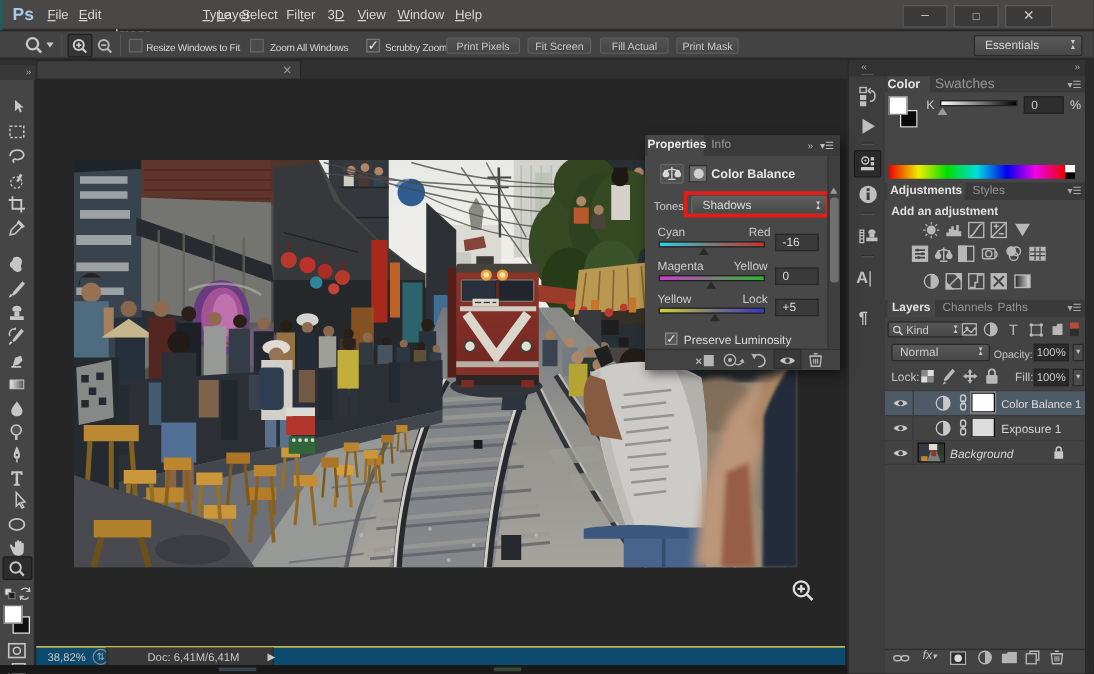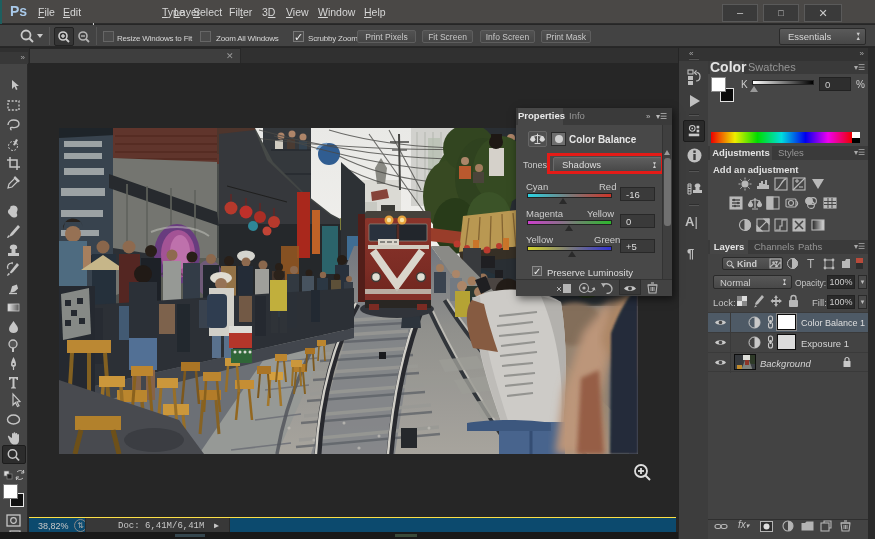--- a/index.html
+++ b/index.html
@@ -55,21 +55,21 @@
   </svg>
   <div class="abs" style="left:96px;top:2px;width:1px;height:18px;background:#333;border-right:1px solid #555;"></div>
   <div class="abs" style="left:103px;top:6px;width:11px;height:11px;background:#4a4a4a;border:1px solid #666;"></div>
   <div class="abs txt" style="left:117px;top:9px;font-size:8px;letter-spacing:-0.2px;">Resize Windows to Fit</div>
   <div class="abs" style="left:200px;top:6px;width:11px;height:11px;background:#4a4a4a;border:1px solid #666;"></div>
   <div class="abs txt" style="left:216px;top:9px;font-size:8px;letter-spacing:-0.2px;">Zoom All Windows</div>
   <div class="abs" style="left:293px;top:6px;width:11px;height:11px;background:#4a4a4a;border:1px solid #777;color:#eee;font-size:11px;line-height:10px;text-align:center;">✓</div>
   <div class="abs txt" style="left:308px;top:9px;font-size:8px;letter-spacing:-0.2px;">Scrubby Zoom</div>
   <div class="obtn" style="left:357px;top:5px;width:59px;height:13px;line-height:12px;">Print Pixels</div>
   <div class="obtn" style="left:422px;top:5px;width:51px;height:13px;line-height:12px;">Fit Screen</div>
-  <div class="obtn" style="left:480px;top:5px;width:55px;height:13px;line-height:12px;">Info Screen</div>
+  <div class="obtn" style="left:480px;top:5px;width:55px;height:13px;line-height:12px;">Fill Actual</div>
   <div class="obtn" style="left:541px;top:5px;width:50px;height:13px;line-height:12px;">Print Mask</div>
   <div class="abs txt" style="left:779px;top:3px;width:87px;height:17px;background:linear-gradient(#5a5a5a,#474747);border:1px solid #2a2a2a;border-radius:2px;font-size:9.5px;line-height:15px;padding-left:8px;">Essentials<span style="position:absolute;right:4px;top:2px;font-size:5.5px;color:#ccc;">▲</span><span style="position:absolute;right:4px;bottom:2px;font-size:5.5px;color:#ccc;">▼</span></div>
 </div>
 
 <div class="abs" style="left:0;top:48px;width:875px;height:15px;background:#303030;"></div>
 <div class="abs" style="left:29px;top:48px;width:212px;height:15px;background:#3e3e3e;border:1px solid #282828;border-bottom:none;">
   <div class="abs" style="left:196px;top:2px;color:#999;font-size:9px;">✕</div>
 </div>
 
 <div id="toolbar" class="abs" style="left:0;top:52px;width:28px;height:483px;background:#454545;border-right:1px solid #2a2a2a;">
@@ -745,21 +745,21 @@
 <svg class="abs" style="left:633px;top:463px;" width="20" height="20" viewBox="0 0 20 20">
   <circle cx="8" cy="8" r="6" fill="#222" fill-opacity="0.55" stroke="#dedede" stroke-width="1.8"></circle>
   <line x1="5" y1="8" x2="11" y2="8" stroke="#dedede" stroke-width="1.8"></line>
   <line x1="8" y1="5" x2="8" y2="11" stroke="#dedede" stroke-width="1.8"></line>
   <line x1="12.5" y1="12.5" x2="17" y2="17" stroke="#dedede" stroke-width="2"></line>
 </svg>
 
 <div class="abs" style="left:29px;top:517px;width:647px;height:15px;background:#0c4a6e;border-top:1px solid #fde047;">
   <div class="abs" style="left:9px;top:3px;color:#c8c8c8;font-size:9px;">38,82%</div>
   <div class="abs" style="left:45px;top:1px;width:13px;height:13px;border:1px solid #888;border-radius:50%;color:#aaa;font-size:8px;text-align:center;line-height:12px;">⇅</div>
-  <div class="abs" style="left:56px;top:0;width:145px;height:15px;background:#383838;border-left:1px solid #2a2a2a;border-right:1px solid #2a2a2a;font-family:Liberation Mono, monospace;">
+  <div class="abs" style="left:56px;top:0;width:134px;height:15px;background:#383838;border-left:1px solid #2a2a2a;border-right:1px solid #2a2a2a;">
     <div class="abs" style="left:32px;top:3px;color:#c8c8c8;font-size:9px;">Doc: 6,41M/6,41M</div>
     <div class="abs" style="left:128px;top:3px;color:#c8c8c8;font-size:8px;">▶</div>
   </div>
 </div>
 
 <div class="abs" style="left:0;top:532px;width:875px;height:7px;background:#191919;">
    <div class="abs" style="left:175px;top:2px;width:30px;height:3px;background:#35464e;"></div>
    <div class="abs" style="left:395px;top:2px;width:22px;height:3px;background:#3a4a3a;"></div>
    <div class="abs" style="left:700px;top:1px;width:160px;height:4px;background:#2e2e2e;"></div>
  </div>
@@ -799,21 +799,21 @@
   </svg>
   <div class="abs" style="left:10px;top:156px;width:10px;height:2px;border-top:1px solid #2e2e2e;border-bottom:1px solid #555;"></div>
   <div class="abs" style="left:6px;top:166px;color:#c0c0c0;font-size:13px;font-weight:bold;">A<span style="font-weight:normal;">|</span></div>
   <div class="abs" style="left:8px;top:198px;color:#c0c0c0;font-size:13px;font-weight:bold;">¶</div>
 </div>
 
 <div id="rightcol" class="abs" style="left:708px;top:48px;width:160px;height:491px;background:#434343;">
   <div class="abs" style="left:0;top:0;width:160px;height:13px;background:#333;color:#aaa;font-size:8px;text-align:right;padding-right:4px;line-height:12px;">»</div>
 
   <div class="abs" style="left:0;top:13px;width:160px;height:13px;background:#3a3a3a;"></div>
-  <div class="abs" style="left:2px;top:13px;width:34px;height:13px;background:#464646;color:#e4e4e4;font-size:14px;font-weight:bold;text-align:center;line-height:13px;">Color</div>
+  <div class="abs" style="left:2px;top:13px;width:34px;height:13px;background:#464646;color:#e4e4e4;font-size:10px;font-weight:bold;line-height:13px;">Color</div>
   <div class="abs" style="left:40px;top:13px;color:#959595;font-size:11px;line-height:13px;">Swatches</div>
   <div class="abs" style="left:146px;top:15px;color:#aaa;font-size:8px;">▾☰</div>
   <div class="abs" style="left:0;top:26px;width:160px;height:72px;background:#464646;"></div>
   <div class="abs" style="left:12px;top:40px;width:14px;height:14px;background:#0a0a0a;border:1px solid #e0e0e0;"></div>
   <div class="abs" style="left:3px;top:29px;width:15px;height:15px;background:#fff;border:1px solid #888;"></div>
   <div class="abs" style="left:33px;top:31px;color:#ccc;font-size:10px;">K</div>
   <div class="abs" style="left:44px;top:32px;width:62px;height:5px;background:linear-gradient(to right,#fff,#000);border:1px solid #222;"></div>
   <div class="abs" style="left:42px;top:38px;width:0;height:0;border-left:4px solid transparent;border-right:4px solid transparent;border-bottom:6px solid #999;"></div>
   <div class="abs" style="left:111px;top:29px;width:32px;height:14px;background:#2e2e2e;border:1px solid #222;color:#ccc;font-size:9.5px;padding-left:5px;line-height:13px;">0</div>
   <div class="abs" style="left:148px;top:31px;color:#ccc;font-size:10px;">%</div>
@@ -932,21 +932,21 @@
           </g>
     </g>
   </svg>
 
   <div class="abs" style="left:0;top:192px;width:160px;height:14px;background:#3a3a3a;"></div>
   <div class="abs" style="left:2px;top:192px;width:38px;height:14px;background:#464646;color:#e4e4e4;font-size:9.5px;font-weight:bold;text-align:center;line-height:14px;">Layers</div>
   <div class="abs" style="left:46px;top:192px;color:#959595;font-size:9.5px;line-height:14px;">Channels</div>
   <div class="abs" style="left:90px;top:192px;color:#959595;font-size:9.5px;line-height:14px;">Paths</div>
   <div class="abs" style="left:146px;top:194px;color:#aaa;font-size:8px;">▾☰</div>
   <div class="abs" style="left:0;top:206px;width:160px;height:265px;background:#434343;"></div>
-  <div class="abs" style="left:14px;top:209px;width:61px;height:13px;background:linear-gradient(#575757,#484848);border:1px solid #2a2a2a;border-radius:2px;color:#ccc;font-size:9px;line-height:12px;font-weight:bold;">
+  <div class="abs" style="left:2px;top:209px;width:61px;height:13px;background:linear-gradient(#575757,#484848);border:1px solid #2a2a2a;border-radius:2px;color:#ccc;font-size:9px;line-height:12px;">
     <svg style="position:absolute;left:3px;top:2px;" width="9" height="9" viewBox="0 0 9 9">
           <circle cx="3.5" cy="3.5" r="2.5" fill="none" stroke="#ccc" stroke-width="1"></circle>
           <line x1="5.5" y1="5.5" x2="8" y2="8" stroke="#ccc" stroke-width="1.2"></line>
         </svg><span style="margin-left:14px;">Kind</span><span style="position:absolute;right:3px;top:1px;font-size:5px;color:#ccc;">▲</span><span style="position:absolute;right:3px;bottom:1px;font-size:5px;color:#ccc;">▼</span>
   </div>
   <svg class="abs" style="left:61px;top:209px;" width="95" height="13" viewBox="0 0 95 13">
     <g fill="none" stroke="#b8b8b8" stroke-width="1">
       <rect x="1" y="2" width="11" height="9"></rect>
           <circle cx="4.5" cy="5.5" r="1.3" fill="#b8b8b8" stroke="none"></circle>
           <path d="M1 10 L5 6.5 L8 9 L11 5.5 L12 6.5" stroke-width="1.1"></path>
@@ -1112,21 +1112,21 @@
   <div class="abs" style="left:83px;top:73px;color:#ccc;font-size:9.5px;">Red</div>
   <div class="abs" style="left:11px;top:85px;width:85px;height:5px;background:linear-gradient(to right,#2ad4e4,#7a7a7a 50%,#cc3428);border:1px solid #222;"></div>
   <div class="abs" style="left:43px;top:90px;width:0;height:0;border-left:4.5px solid transparent;border-right:4.5px solid transparent;border-bottom:6px solid #2a2a2a;"></div>
   <div class="abs" style="left:104px;top:79px;width:35px;height:14px;background:#3a3a3a;border:1px solid #282828;color:#ddd;font-size:9.5px;padding-left:5px;line-height:13px;">-16</div>
   <div class="abs" style="left:10px;top:100px;color:#ccc;font-size:9.5px;">Magenta</div>
   <div class="abs" style="left:71px;top:100px;color:#ccc;font-size:9.5px;">Yellow</div>
   <div class="abs" style="left:11px;top:112px;width:85px;height:5px;background:linear-gradient(to right,#cc3ecc,#7a7a7a 50%,#2cb82c);border:1px solid #222;"></div>
   <div class="abs" style="left:49px;top:117px;width:0;height:0;border-left:4.5px solid transparent;border-right:4.5px solid transparent;border-bottom:6px solid #2a2a2a;"></div>
   <div class="abs" style="left:104px;top:106px;width:35px;height:14px;background:#3a3a3a;border:1px solid #282828;color:#ddd;font-size:9.5px;padding-left:5px;line-height:13px;">0</div>
   <div class="abs" style="left:10px;top:126px;color:#ccc;font-size:9.5px;">Yellow</div>
-  <div class="abs" style="left:78px;top:126px;color:#ccc;font-size:9.5px;">Green</div>
+  <div class="abs" style="left:78px;top:126px;color:#ccc;font-size:9.5px;">Lock</div>
   <div class="abs" style="left:11px;top:138px;width:85px;height:5px;background:linear-gradient(to right,#d4d42c,#7a7a7a 50%,#3434d4);border:1px solid #222;"></div>
   <div class="abs" style="left:52px;top:143px;width:0;height:0;border-left:4.5px solid transparent;border-right:4.5px solid transparent;border-bottom:6px solid #2a2a2a;"></div>
   <div class="abs" style="left:104px;top:131px;width:35px;height:14px;background:#3a3a3a;border:1px solid #282828;color:#ddd;font-size:9.5px;padding-left:5px;line-height:13px;">+5</div>
   <div class="abs" style="left:16px;top:158px;width:10px;height:10px;background:#555;border:1px solid #888;color:#eee;font-size:10px;line-height:9px;text-align:center;">✓</div>
   <div class="abs" style="left:31px;top:159px;color:#ddd;font-size:9.5px;">Preserve Luminosity</div>
   <div class="abs" style="left:0;top:171px;width:156px;height:17px;background:#424242;border-top:1px solid #333;"></div>
   <svg class="abs" style="left:40px;top:175px;" width="16" height="11" viewBox="0 0 16 11">
         <path d="M1 8 L5 4 M1 4 L5 8" stroke="#b5b5b5" stroke-width="1"></path>
         <rect x="7" y="1" width="8" height="9" fill="#b5b5b5"></rect>
       </svg>

